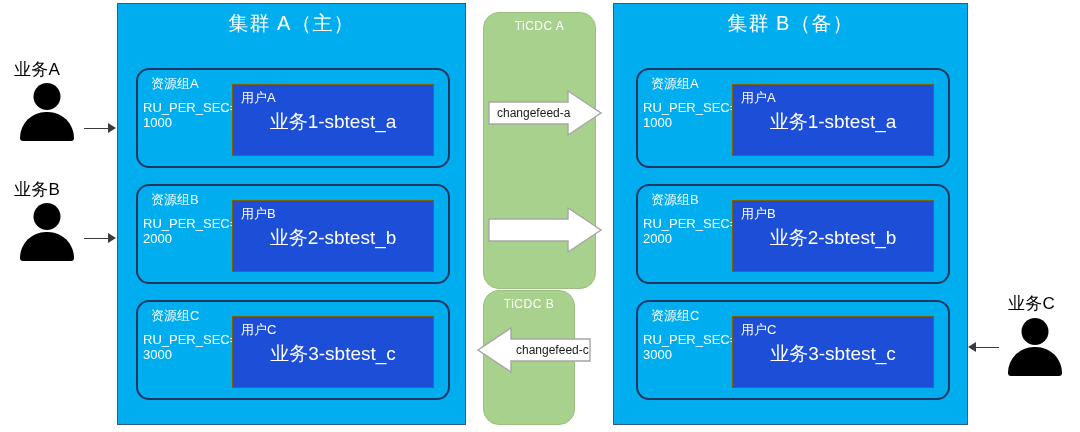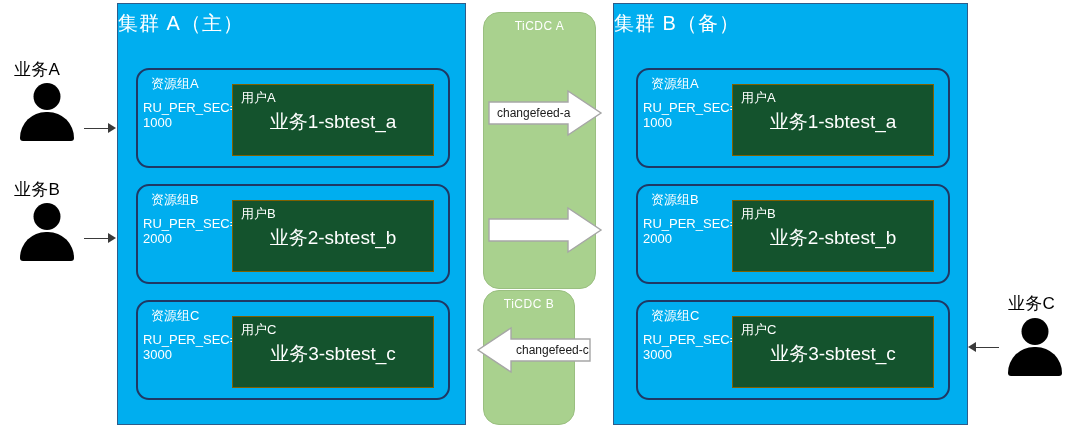--- a/index.html
+++ b/index.html
@@ -76,20 +76,21 @@
     position: absolute;
     background: #00AEEF;
     border: 1.5px solid #2E5C8A;
     box-sizing: border-box;
   }
   .cluster-title {
     position: absolute;
     top: 6px;
     left: 0;
     width: 100%;
+    text-align: center;
     color: #ffffff;
     font-size: 20px;
     letter-spacing: 1px;
   }
 
   
   .resgroup {
     position: absolute;
     border: 2.6px solid #1F3864;
     border-radius: 13px;
@@ -110,21 +111,21 @@
     top: 30px;
     font-size: 13px;
     line-height: 15px;
     color: #ffffff;
     white-space: nowrap;
   }
 
   
   .userbox {
     position: absolute;
-    background: #14532d;
+    background: #1d4ed8;
     border: 1.5px solid #7F6000;
     box-sizing: border-box;
   }
   .userbox-user {
     position: absolute;
     left: 8px;
     top: 4px;
     font-size: 13px;
     color: #ffffff;
     white-space: nowrap;

